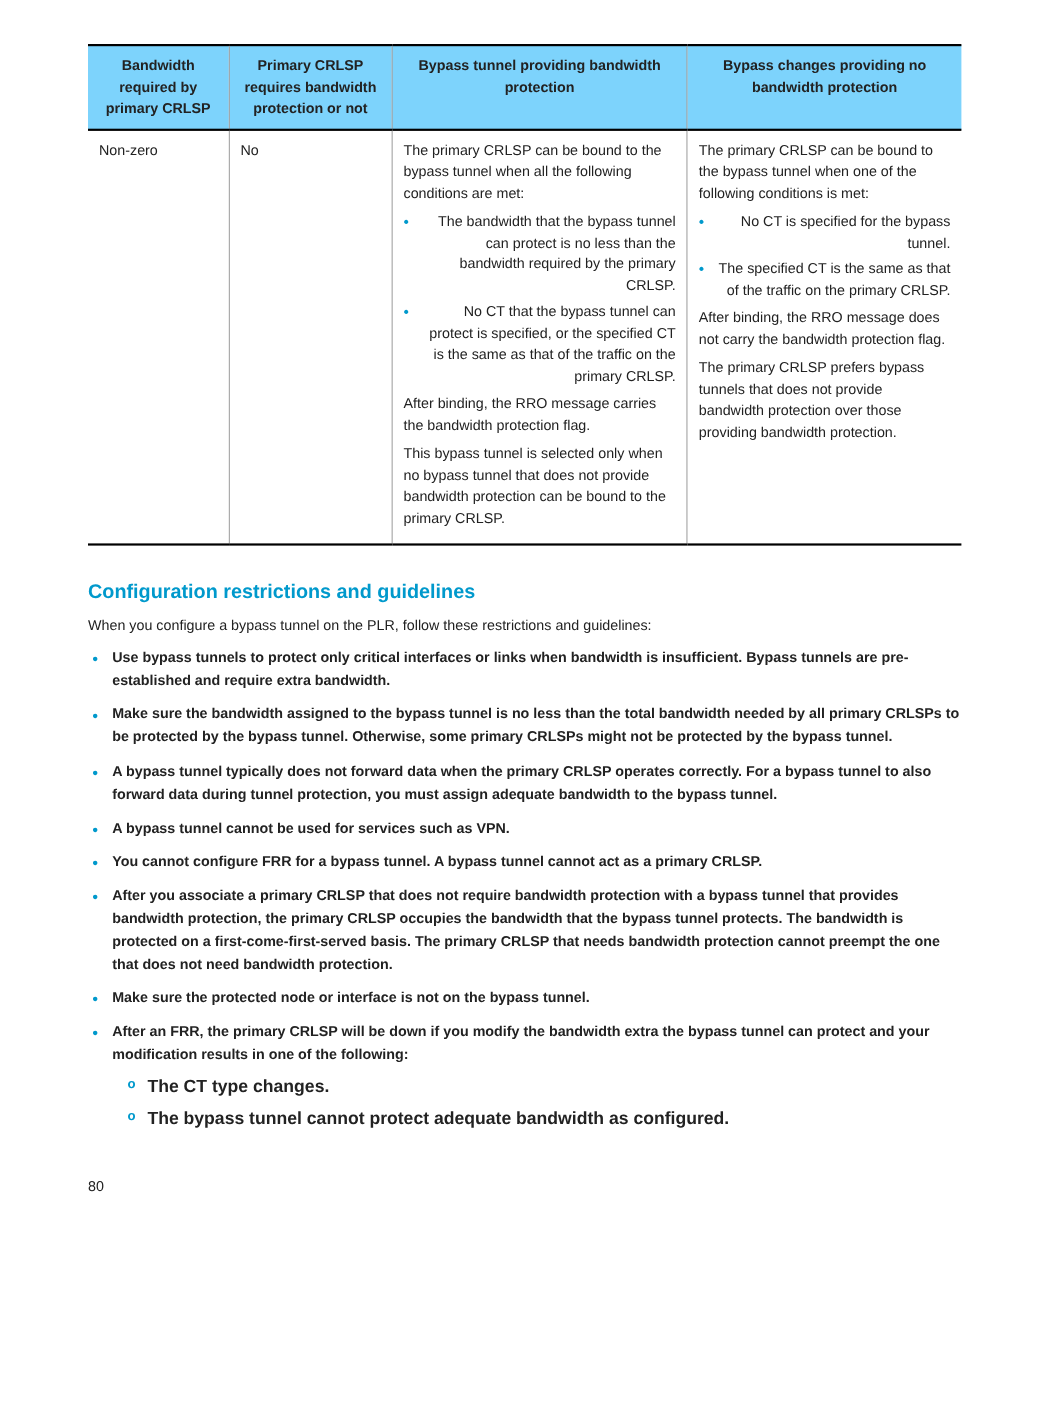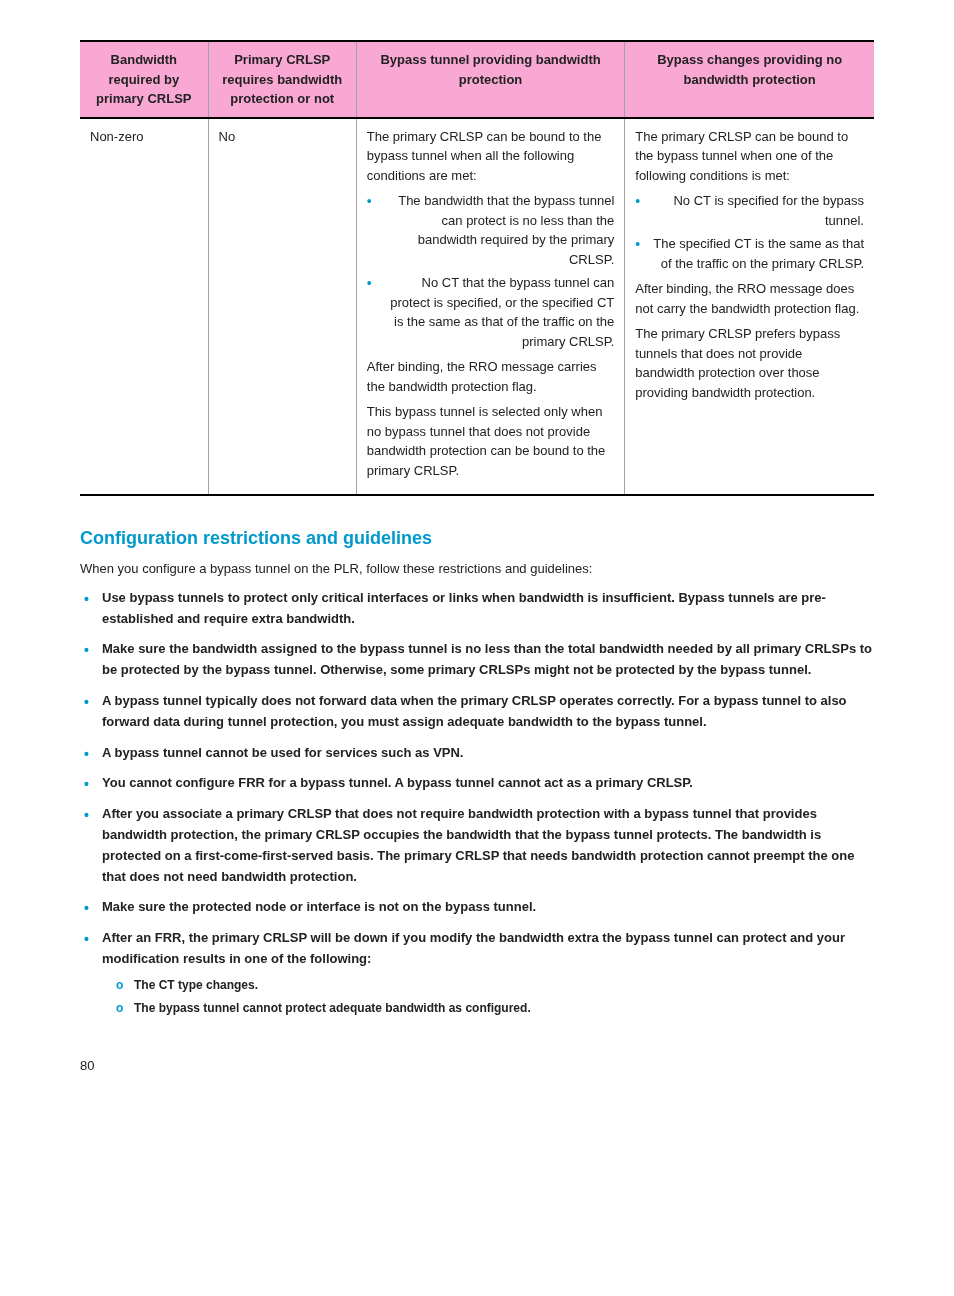--- a/index.html
+++ b/index.html
@@ -21,21 +21,21 @@
     }
     .main-table th, .main-table td {
       border: 1px solid #a3a3a3;
       padding: 8px 10px;
       vertical-align: top;
       font-size: 13px;
       line-height: 1.5;
     }
     .main-table th {
       font-weight: bold;
-      background: #f9a8d4;
+      background: #7dd3fc;
     }
     .main-table thead tr {
       border-top: 2px solid #000;
       border-bottom: 2px solid #000;
     }
 
     
     .main-table thead th {
       border-top: 2px solid #000;
     }
@@ -112,21 +112,21 @@
     .sub-list {
       list-style: none;
       padding: 0;
       margin: 6px 0 0 10px;
     }
     .sub-list li {
       padding-left: 22px;
       position: relative;
       margin-bottom: 4px;
       line-height: 1.6;
-      font-size: 12px;
+      font-size: 16px;
     }
     .sub-list li::before {
       content: "o";
       color: #0099cc;
       position: absolute;
       left: 4px;
       font-size: 12px;
     }
 
     .page-number {

